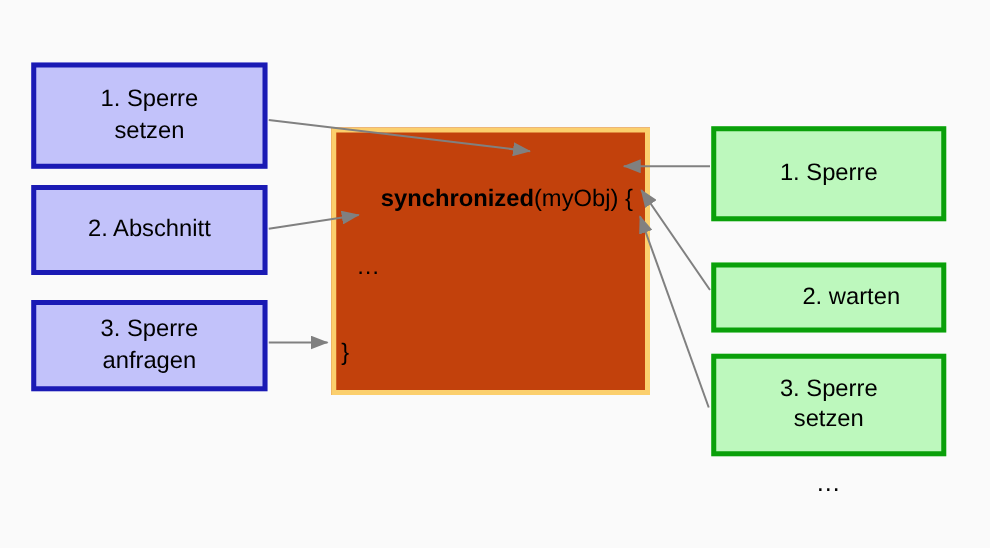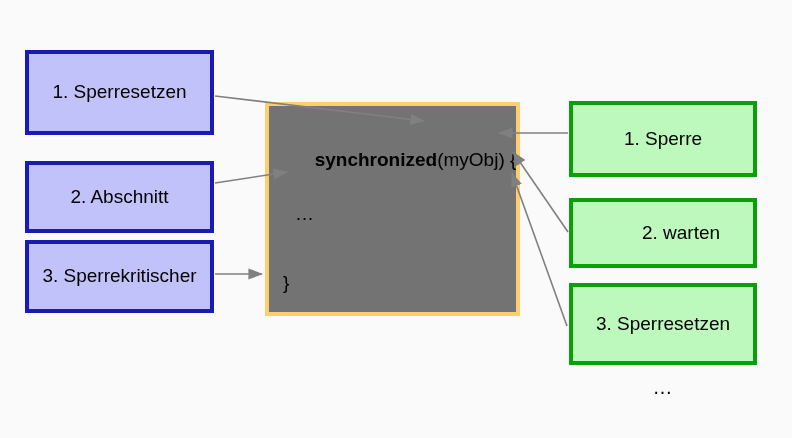--- a/index.html
+++ b/index.html
@@ -23,21 +23,21 @@
     left: 0;
     top: 0;
     width: 792px;
     height: 438px;
     pointer-events: none;
   }
   .box {
     position: absolute;
     box-sizing: border-box;
     display: flex;
-    flex-direction: row;
+    flex-direction: column;
     align-items: center;
     justify-content: center;
     text-align: center;
     line-height: 1.28;
     color: #000000;
   }
   .box-blue {
     background: #c2c2fa;
     border: 4px solid #1a1ab4;
     font-size: 19px;
@@ -47,27 +47,27 @@
     border: 4px solid #0aa00a;
     font-size: 19px;
   }
   .box .line {
     display: block;
     white-space: pre;
   }
   #code-box {
     position: absolute;
     box-sizing: border-box;
-    background: #737373;
+    background: #c2410c;
     border: 4px solid #fbcf6d;
     left: 265px;
     top: 102px;
     width: 255px;
     height: 214px;
-    padding: 14px 0 0 14px;
+    padding: 14px 0 0 4px;
   }
   .code-line {
     font-family: "Liberation Sans", sans-serif;
     font-size: 19px;
     color: #000000;
     white-space: pre;
     line-height: 1.42;
   }
   .code-kw {
     font-weight: bold;
@@ -92,43 +92,43 @@
 </head>
 <body>
 
 <div id="canvas">
 
   <div class="box box-blue" style="left:25px; top:50px; width:189px; height:85px;">
     <span class="line">1. Sperre</span>
     <span class="line">setzen</span>
   </div>
 
-  <div class="box box-blue" style="left:25px; top:161px; width:189px; height:72px;gap:35px;">
+  <div class="box box-blue" style="left:25px; top:148px; width:189px; height:72px;gap:35px;">
     <span class="line">2. Abschnitt</span>
   </div>
 
   <div class="box box-blue" style="left:25px; top:240px; width:189px; height:73px;">
     <span class="line">3. Sperre</span>
-    <span class="line">kritischer</span>
+    <span class="line">anfragen</span>
   </div>
 
   <div id="code-box">
     <div class="code-line">
       <span class="code-kw">synchronized</span><span>(myObj) {</span>
     </div>
     <div class="code-line code-indent">…</div>
     <div class="code-gap"></div>
     <div class="code-line">}</div>
   </div>
 
   <div class="box box-green" style="left:569px; top:101px; width:188px; height:76px;">
     <span class="line">1. Sperre</span>
   </div>
 
-  <div class="box box-green" style="left:569px; top:198px; width:188px; height:70px;padding-left:36px;">
+  <div class="box box-green" style="left:569px; top:210px; width:188px; height:56px;padding-left:36px;">
     <span class="line">2. warten</span>
   </div>
 
   <div class="box box-green" style="left:569px; top:283px; width:188px; height:82px;">
     <span class="line">3. Sperre</span>
     <span class="line">setzen</span>
   </div>
 
   <div id="ellipsis-right">…</div>
 

